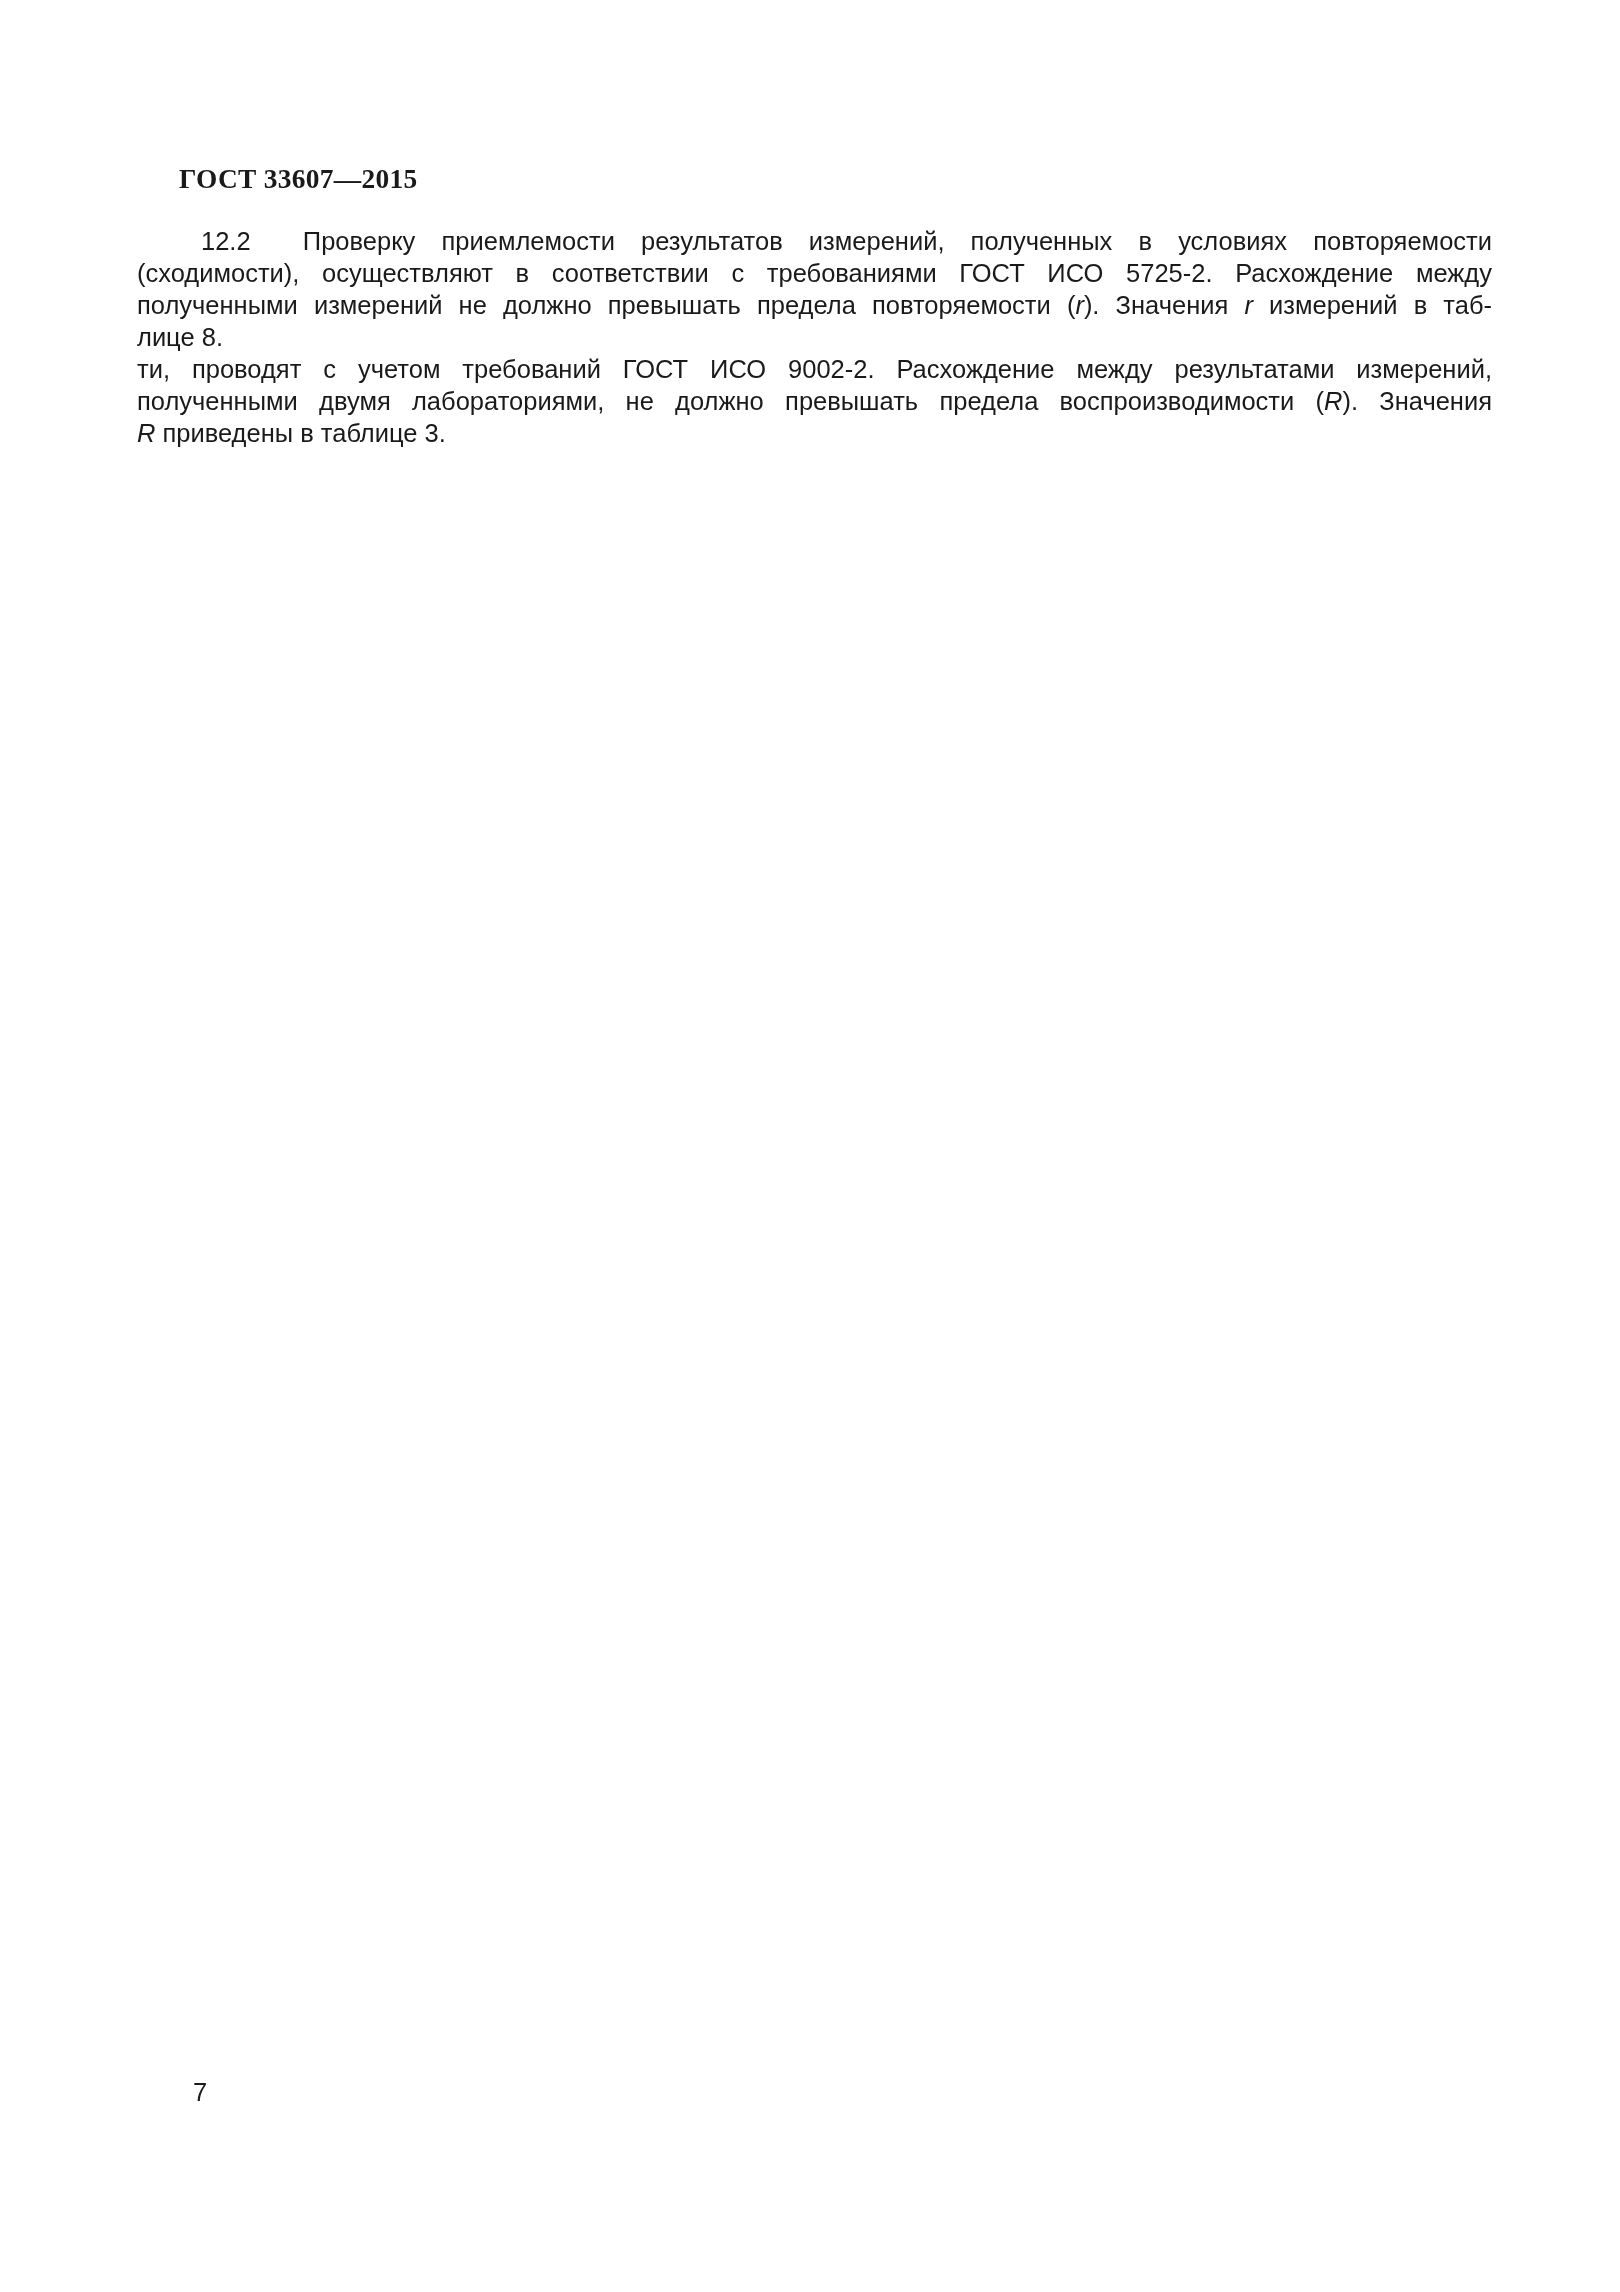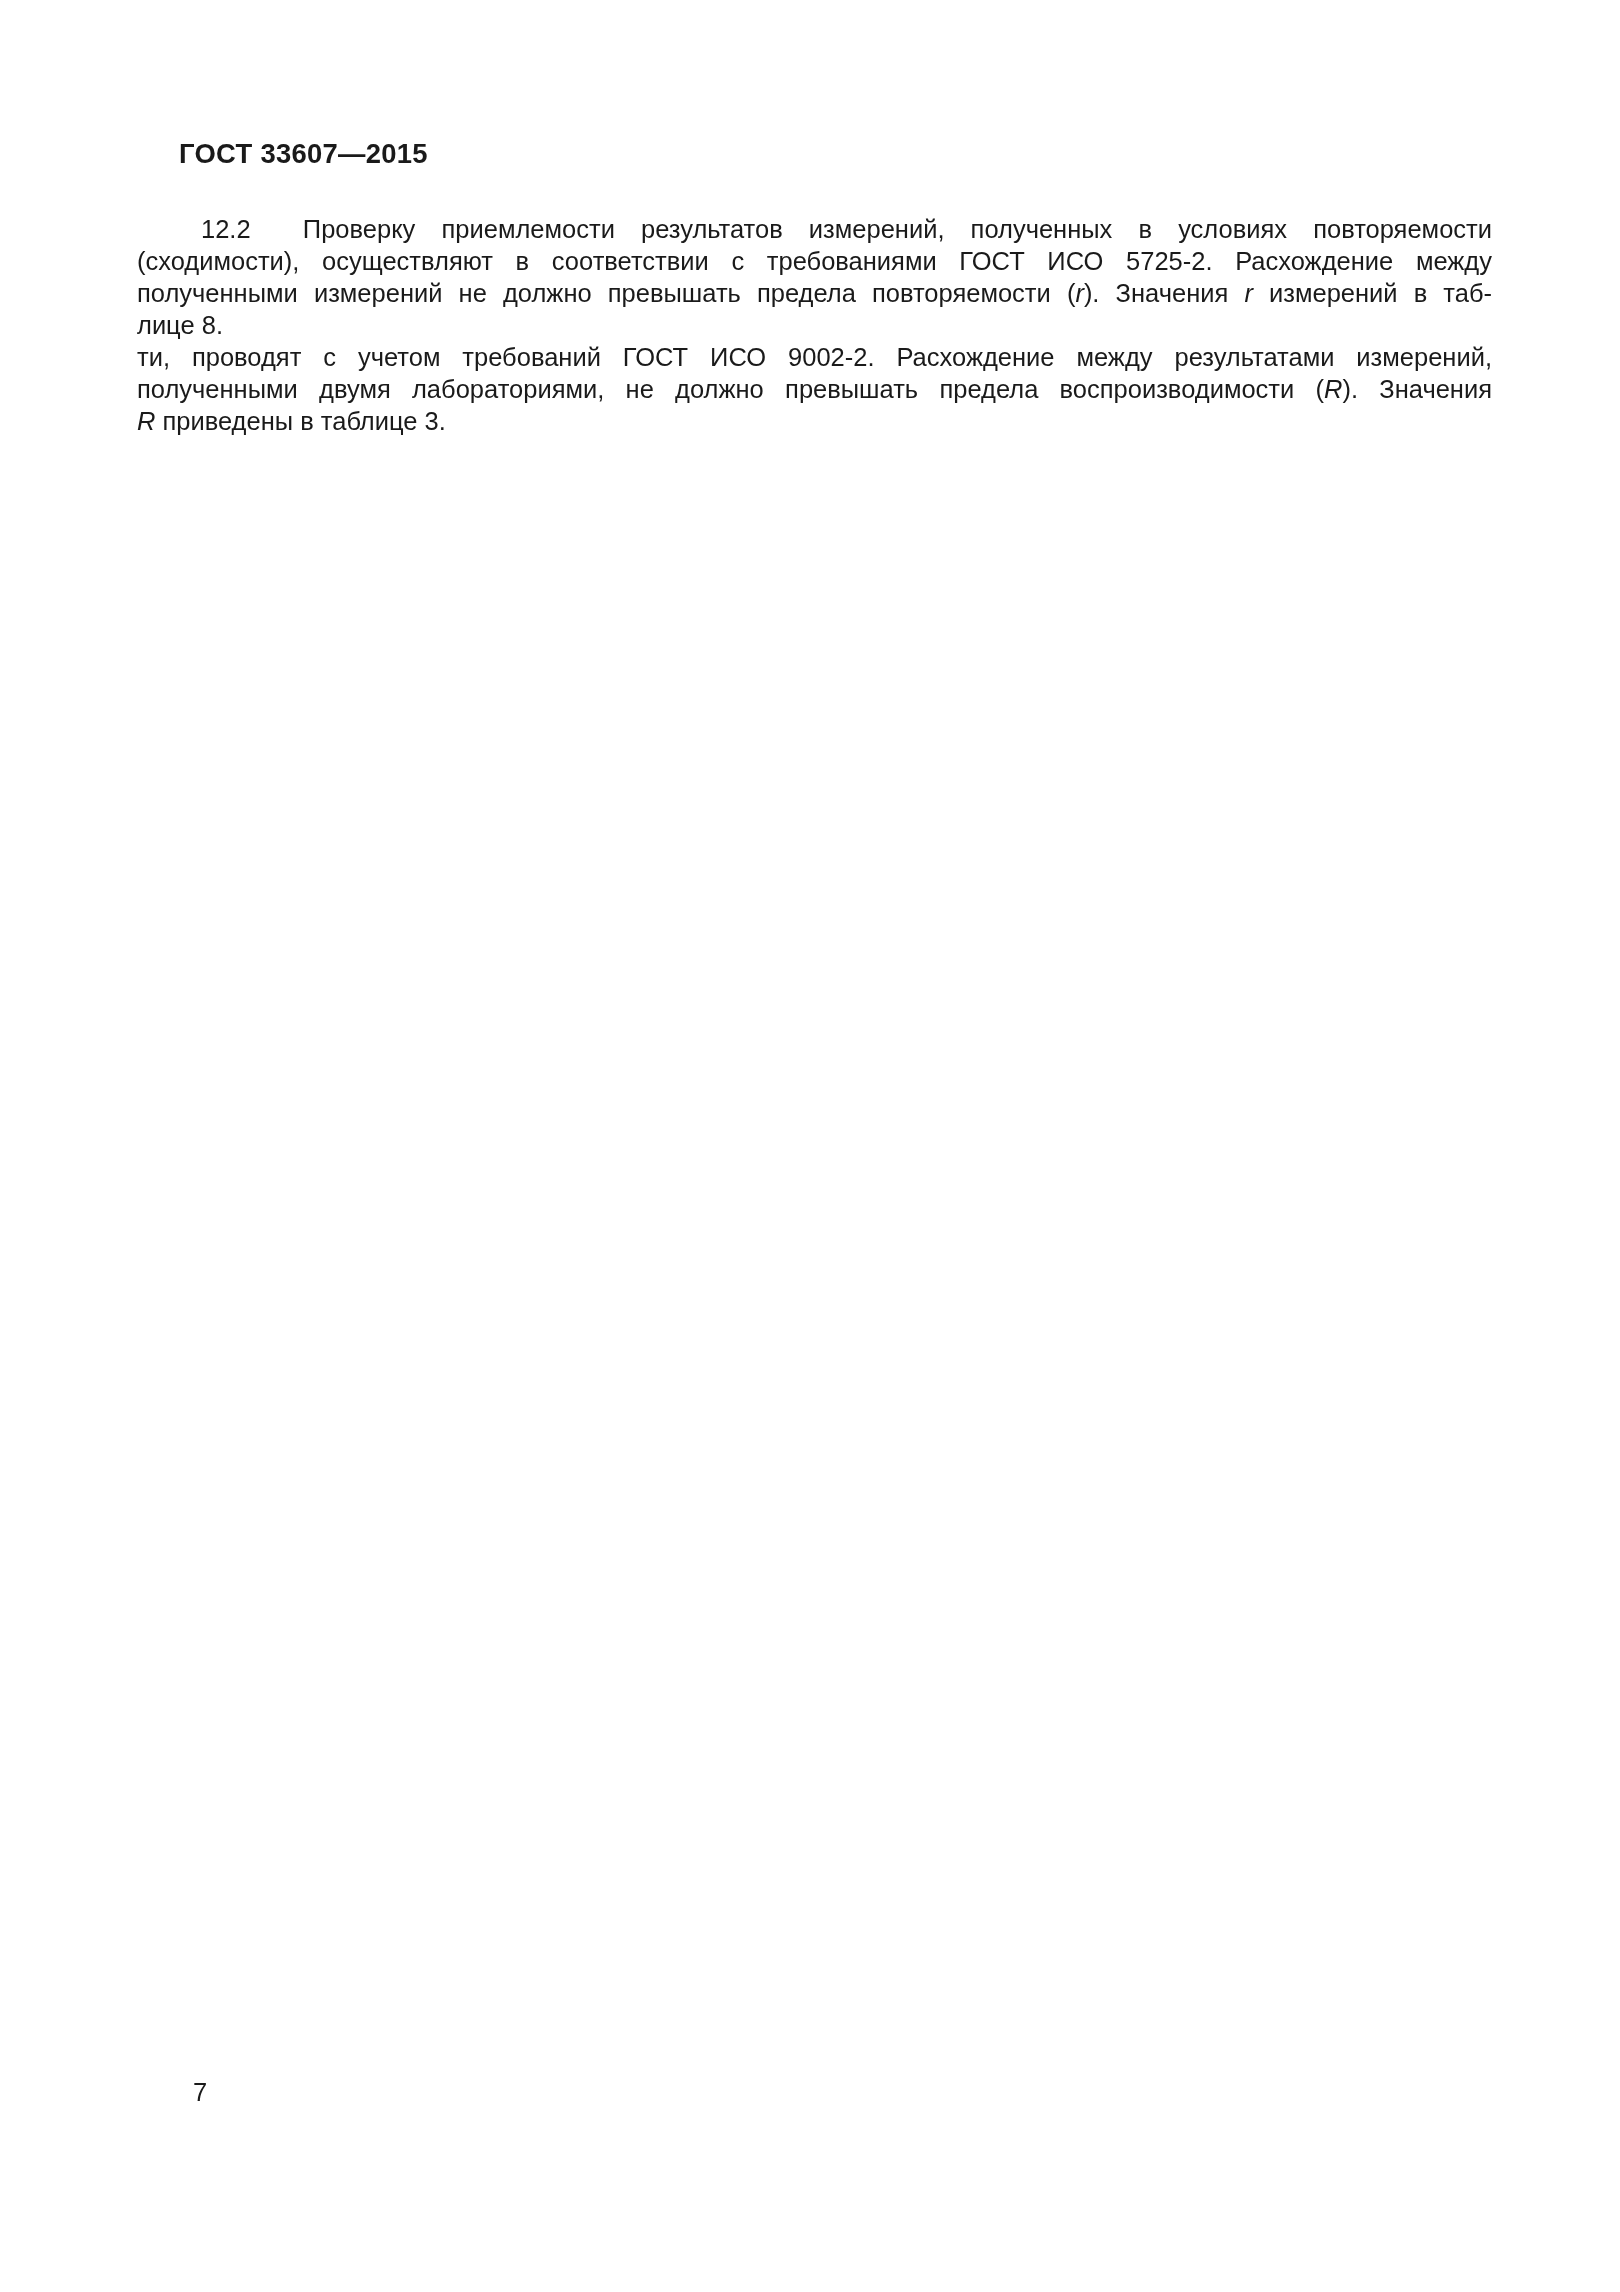--- a/index.html
+++ b/index.html
@@ -12,30 +12,31 @@
     width: 1620px;
     height: 2293px;
     background: #ffffff;
     font-family: "Liberation Sans", sans-serif;
     color: #1a1a1a;
     overflow: hidden;
   }
   .doc-header {
     position: absolute;
     left: 179px;
-    top: 138px;
+    top: 164px;
     font-size: 27.4px;
     font-weight: 700;
     letter-spacing: 0.3px;
     white-space: nowrap;
+    font-family: Liberation Serif, serif;
   }
   .body-text {
     position: absolute;
     left: 137px;
-    top: 213px;
+    top: 225px;
     width: 1355px;
     font-size: 25.5px;
     line-height: 32px;
   }
   .para { margin: 0; }
   .line {
     text-align: justify;
     text-align-last: justify;
   }
   .line.indent { text-indent: 64px; }

